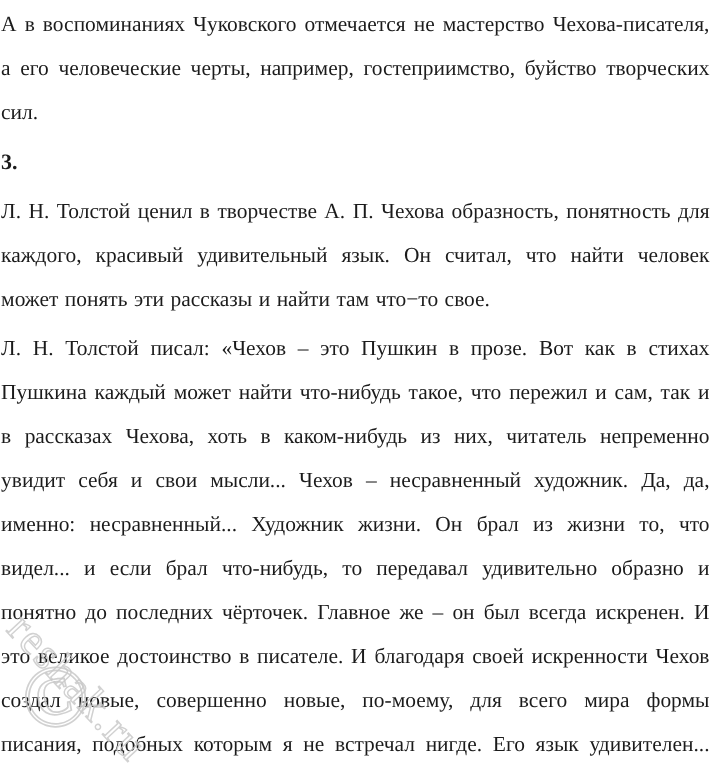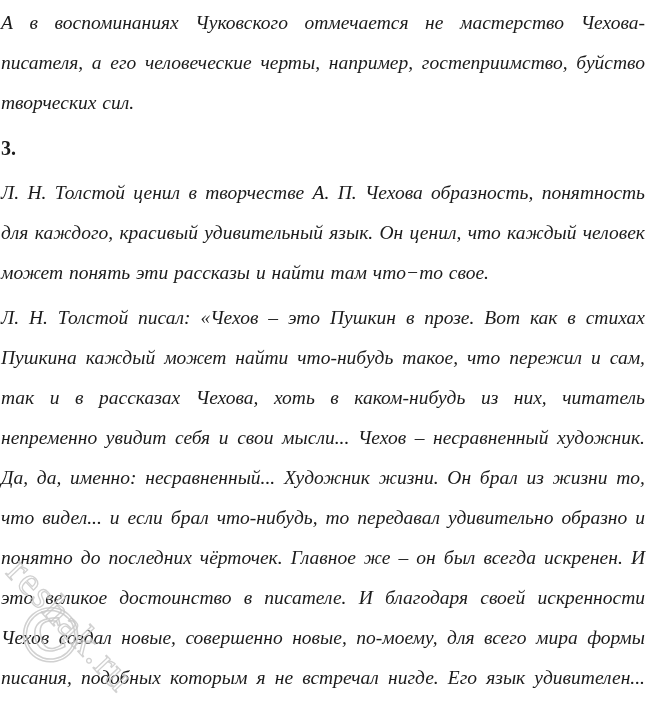--- a/index.html
+++ b/index.html
@@ -26,21 +26,20 @@
     position: relative;
     z-index: 1;
   }
   .para {
     margin: 0 0 5px 0;
     font-size: 19.5px;
     line-height: 40px;
     text-align: justify;
     text-justify: inter-word;
     word-spacing: 1px;
-    font-style: italic;
   }
   .para:last-child {
     margin-bottom: 0;
   }
   .section-num {
     margin: 0 0 5px 0;
     font-size: 20px;
     line-height: 40px;
     font-weight: bold;
     text-align: left;
@@ -89,18 +88,18 @@
   <div class="watermark">
     <span class="wm-text">reshak.ru</span>
     <span class="wm-copy">©</span>
   </div>
 
   <div class="content">
     <p class="para">А в воспоминаниях Чуковского отмечается не мастерство Чехова-писателя, а его человеческие черты, например, гостеприимство, буйство творческих сил.</p>
 
     <p class="section-num">3.</p>
 
-    <p class="para">Л. Н. Толстой ценил в творчестве А. П. Чехова образность, понятность для каждого, красивый удивительный язык. Он ценил, что каждый человек может понять эти рассказы и найти там что−то свое.</p>
+    <p class="para">Л. Н. Толстой ценил в творчестве А. П. Чехова образность, понятность для каждого, красивый удивительный язык. Он считал, что найти человек может понять эти рассказы и найти там что−то свое.</p>
 
     <p class="para">Л. Н. Толстой писал: «Чехов – это Пушкин в прозе. Вот как в стихах Пушкина каждый может найти что-нибудь такое, что пережил и сам, так и в рассказах Чехова, хоть в каком-нибудь из них, читатель непременно увидит себя и свои мысли... Чехов – несравненный художник. Да, да, именно: несравненный... Художник жизни. Он брал из жизни то, что видел... и если брал что-нибудь, то передавал удивительно образно и понятно до последних чёрточек. Главное же – он был всегда искренен. И это великое достоинство в писателе. И благодаря своей искренности Чехов создал новые, совершенно новые, по-моему, для всего мира формы писания, подобных которым я не встречал нигде. Его язык удивителен... Как только я вчитался, так этот язык и захватил меня.»</p>
   </div>
 
 </div>
 
 </body></html>

